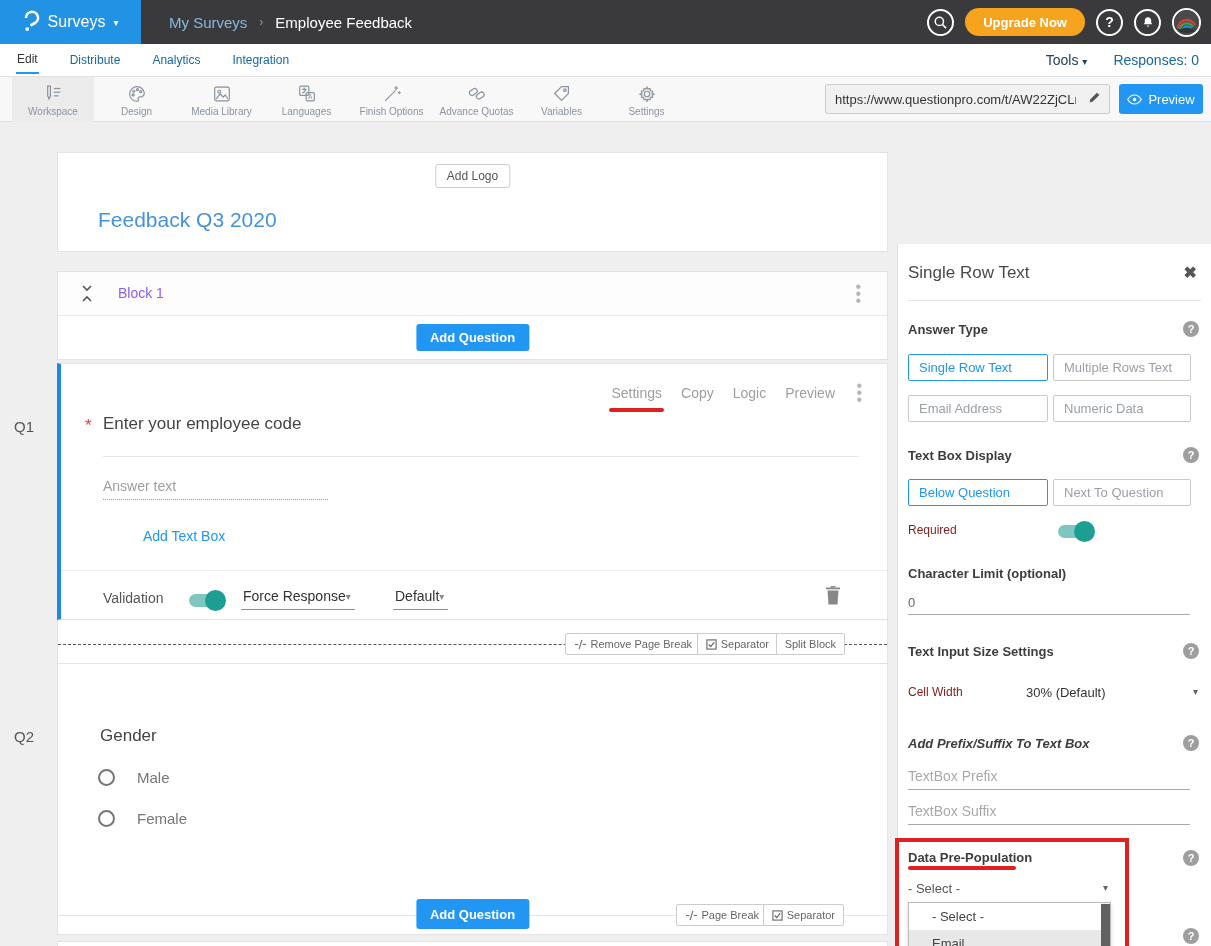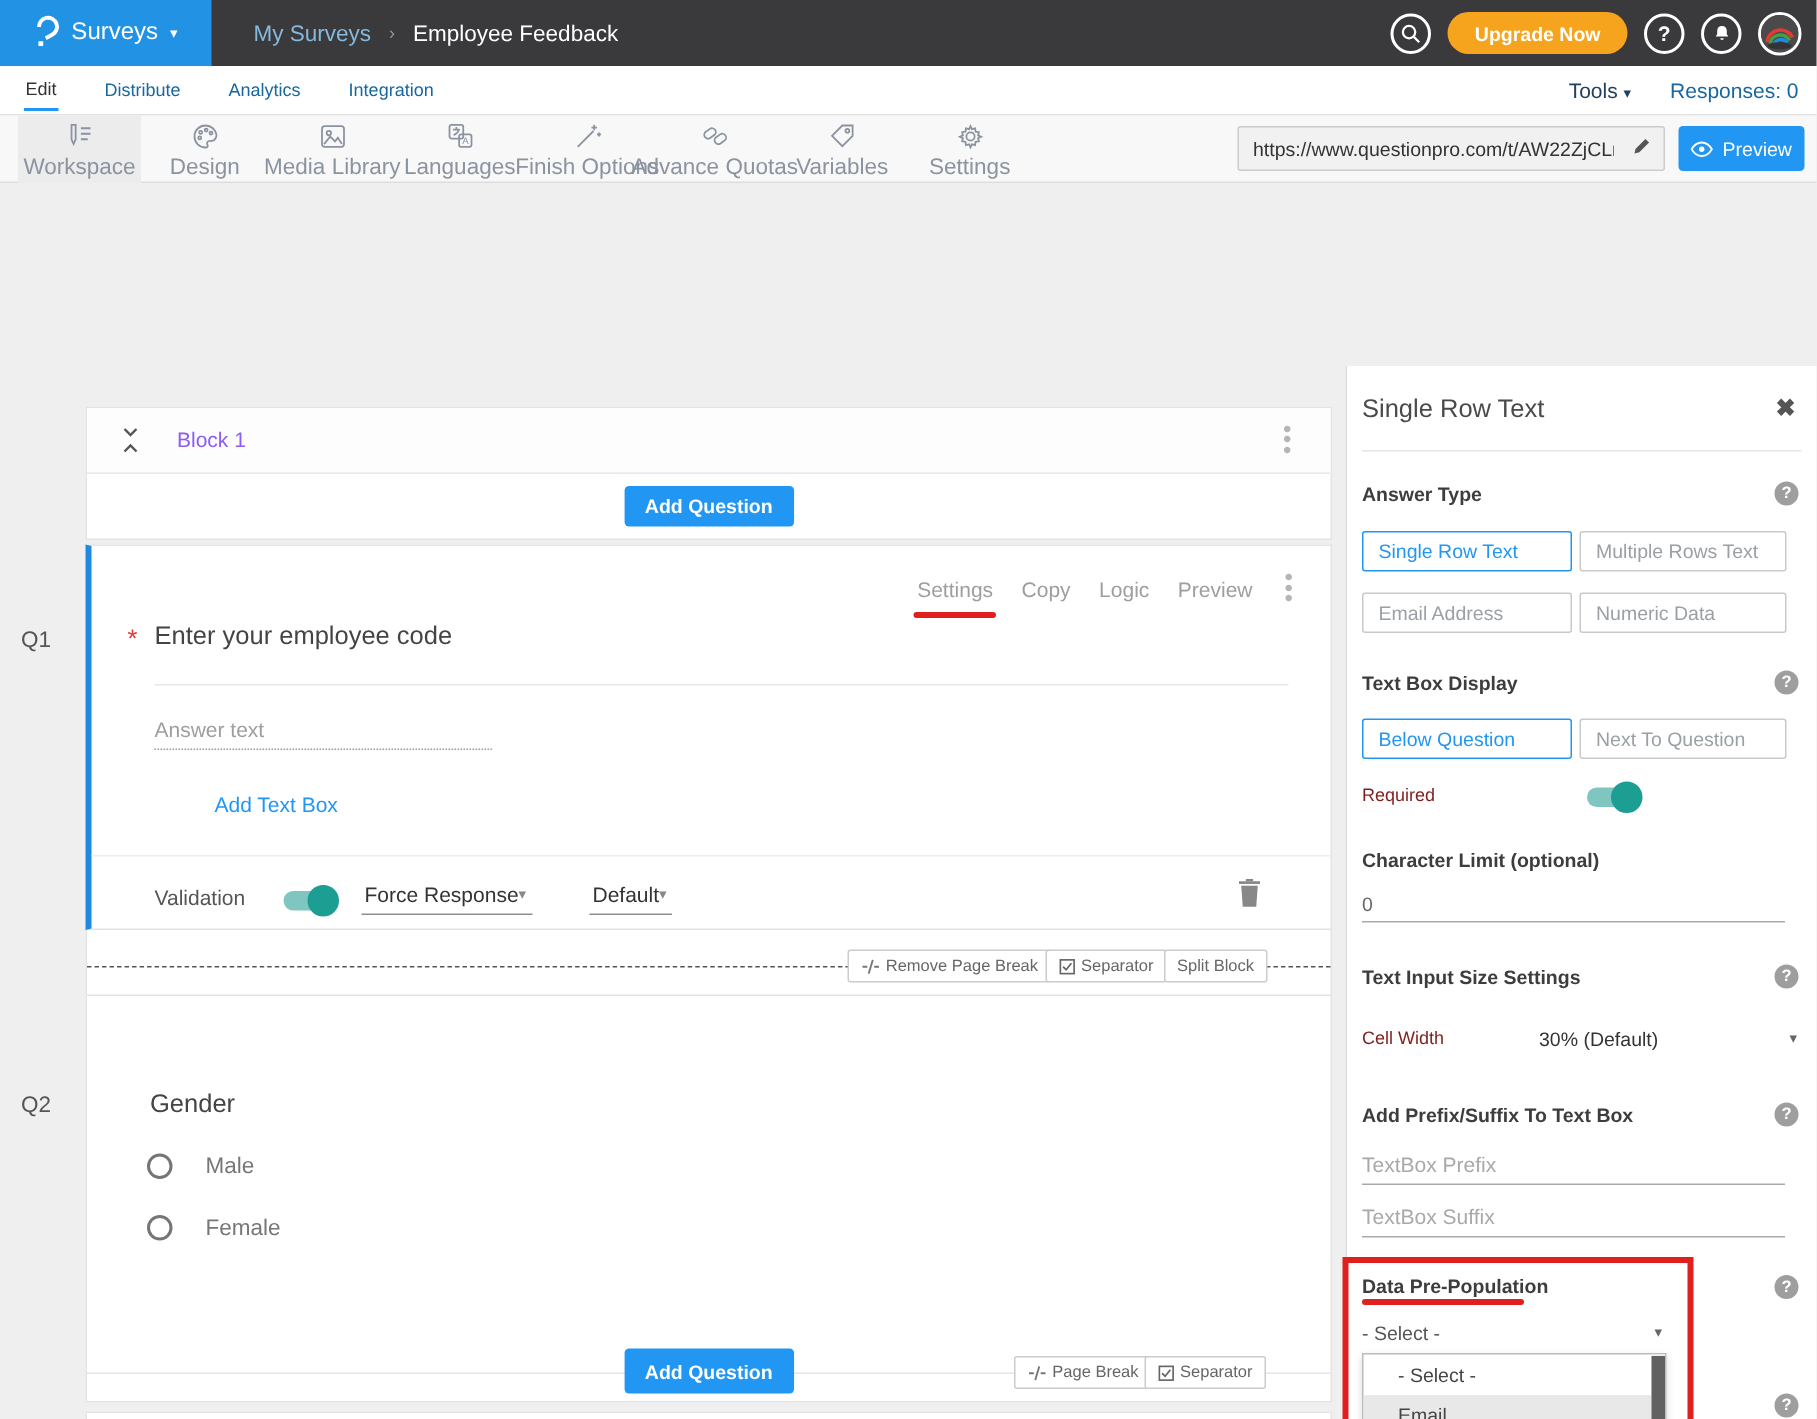--- a/index.html
+++ b/index.html
@@ -28,21 +28,21 @@
   .subnav-right { position:absolute; right:12px; display:flex; align-items:center; gap:26px; font-size:14px; }
   .tools { color:#22415e; cursor:pointer; }
   .tools .caret { font-size:10px; color:#22415e; }
   .responses { color:#16689f; cursor:pointer; }
 
   
   .toolbar { position:absolute; left:0; top:77px; width:1211px; height:45px; background:#f8f8f8; border-bottom:1px solid #ddd; display:flex; }
   .tool-item { width:85px; height:45px; display:flex; flex-direction:column; align-items:center; justify-content:center; gap:1px; cursor:pointer; }
   .tool-item:first-child { width:82px; margin-left:12px; }
   .tool-item.active { background:#ececec; }
-  .tool-item .lbl { font-size:15px; color:#8b93a0; white-space:nowrap; }
+  .tool-item .lbl { font-size:10px; color:#8b93a0; white-space:nowrap; }
   .tool-item svg { stroke:#8b93a0; fill:none; stroke-width:1.3; }
   .url-wrap { position:absolute; left:825px; top:7px; width:285px; height:30px; background:#f1f1f1; border:1px solid #ccc; border-radius:2px; display:flex; align-items:center; }
   .url-wrap input { flex:1; border:none; background:transparent; font-family:"Liberation Sans",sans-serif; font-size:13px; color:#333; padding:0 4px 0 9px; outline:none; width:240px; }
   .preview-btn { position:absolute; left:1119px; top:7px; width:84px; height:30px; background:#2196f3; border-radius:3px; color:#fff; font-size:13px; display:flex; align-items:center; justify-content:center; gap:6px; cursor:pointer; }
 
   
   .content { position:absolute; left:0; top:122px; width:1211px; height:824px; background:#efefef; }
   .gutter { position:absolute; font-size:15px; color:#555; }
   .card { position:absolute; left:57px; width:831px; background:#fff; border:1px solid #e3e3e3; }
 
@@ -262,20 +262,24 @@
       </svg>
     <span>Preview</span>
   </div>
 </div>
 
 <div class="content">
 
   <span class="gutter" style="left:14px; top:296px;">Q1</span>
   <span class="gutter" style="left:14px; top:606px;">Q2</span>
 
+  <div class="card title-card">
+    <span class="add-logo">Add Logo</span>
+    <span class="survey-title">Feedback Q3 2020</span>
+  </div>
 
   <div class="card block-card">
     <div class="block-head">
       <span class="collapse-ic">
         <svg width="14" height="19" viewBox="0 0 14 19">
             <polyline points="3,2 7,6 11,2" fill="none" stroke="#555" stroke-width="1.6"></polyline>
             <polyline points="3,17 7,13 11,17" fill="none" stroke="#555" stroke-width="1.6"></polyline>
           </svg>
       </span>
       <span class="block-label">Block 1</span>
@@ -399,21 +403,21 @@
     <span class="sb-label" style="top:322px;">Character Limit (optional)</span>
     <span class="sb-value" style="left:10px; top:351px; color:#666;">0</span>
     <div class="sb-input-line" style="top:370px;"></div>
 
     <span class="sb-label" style="top:400px;">Text Input Size Settings</span>
     <span class="help" style="right:12px; top:399px;">?</span>
     <span class="sb-plain" style="left:10px; top:441px;">Cell Width</span>
     <span class="sb-value" style="left:128px; top:441px;">30% (Default)</span>
     <span class="caret-d" style="right:13px; top:442px;">▾</span>
 
-    <span class="sb-label" style="top:492px;">Add Prefix/Suffix To Text Box</span>
+    <span class="sb-label" style="top:492px;font-style:italic;">Add Prefix/Suffix To Text Box</span>
     <span class="help" style="right:12px; top:491px;">?</span>
     <span class="sb-ph" style="top:524px;">TextBox Prefix</span>
     <div class="sb-input-line" style="top:545px;"></div>
     <span class="sb-ph" style="top:559px;">TextBox Suffix</span>
     <div class="sb-input-line" style="top:580px;"></div>
 
     <span class="sb-label" style="top:606px;">Data Pre-Population</span>
     <span class="red-under"></span>
     <span class="help" style="right:12px; top:606px;">?</span>
     <span class="sb-value" style="left:10px; top:637px; color:#555;">- Select -</span>

